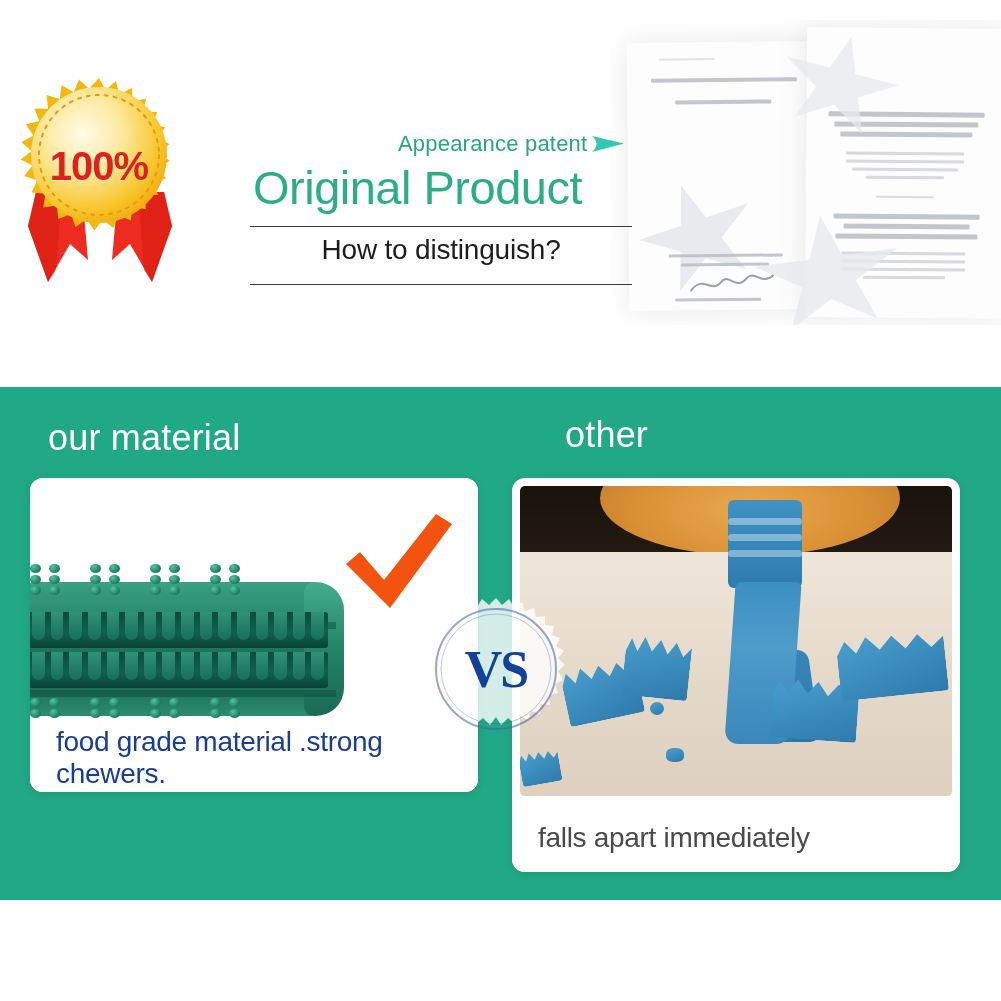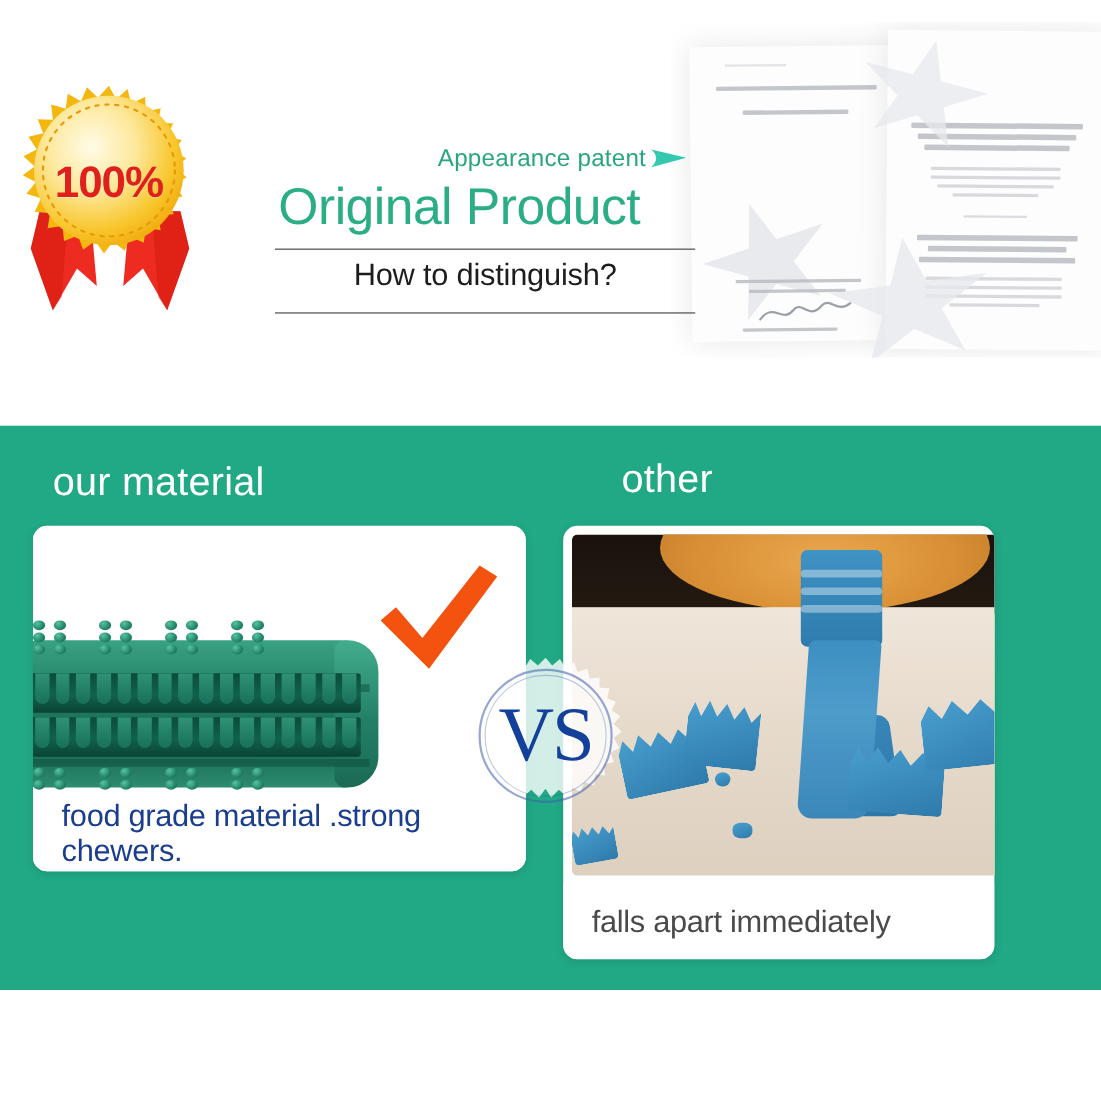--- a/index.html
+++ b/index.html
@@ -105,21 +105,21 @@
   .col-label.left{ left:48px; top:417px; }
   .col-label.right{ left:565px; top:414px; }
 
   
   .card{
     position:absolute; background:#ffffff; border-radius:13px;
     box-shadow:0 2px 8px rgba(0,0,0,.10);
     overflow:hidden;
   }
   .card.left{ left:30px; top:478px; width:448px; height:314px; }
-  .card.right{ left:512px; top:478px; width:392px; height:394px; }
+  .card.right{ left:512px; top:478px; width:448px; height:394px; }
 
   .card-caption{
     position:absolute; left:0; bottom:0; width:100%; height:68px;
     display:flex; align-items:center; padding-left:26px;
     background:#ffffff;
   }
   .caption-left{ color:#1b3d8f; font-size:28px; letter-spacing:-.3px; }
   .caption-right{ color:#4a4a4a; font-size:28px; letter-spacing:-.3px; }
 
   
@@ -226,21 +226,21 @@
   }
 
   
   .vs-badge{
     position:absolute; left:424px; top:596px; width:144px; height:146px;
   }
   .vs-disc{ position:absolute; left:0; top:0; width:144px; height:146px; }
   .vs-text{
     position:absolute; left:0; top:0; width:144px; height:146px;
     display:flex; align-items:center; justify-content:center;
-    color:#12409a; font-weight:normal; font-size:70px; letter-spacing:-2px;
+    color:#12409a; font-weight:bold; font-size:52px; letter-spacing:-2px;
     font-family:"Liberation Serif", serif;
   }
 </style>
 </head>
 <body>
 
 <div class="top-section">
 
   <div class="cert-wrap">
     <div class="cert-page left">

